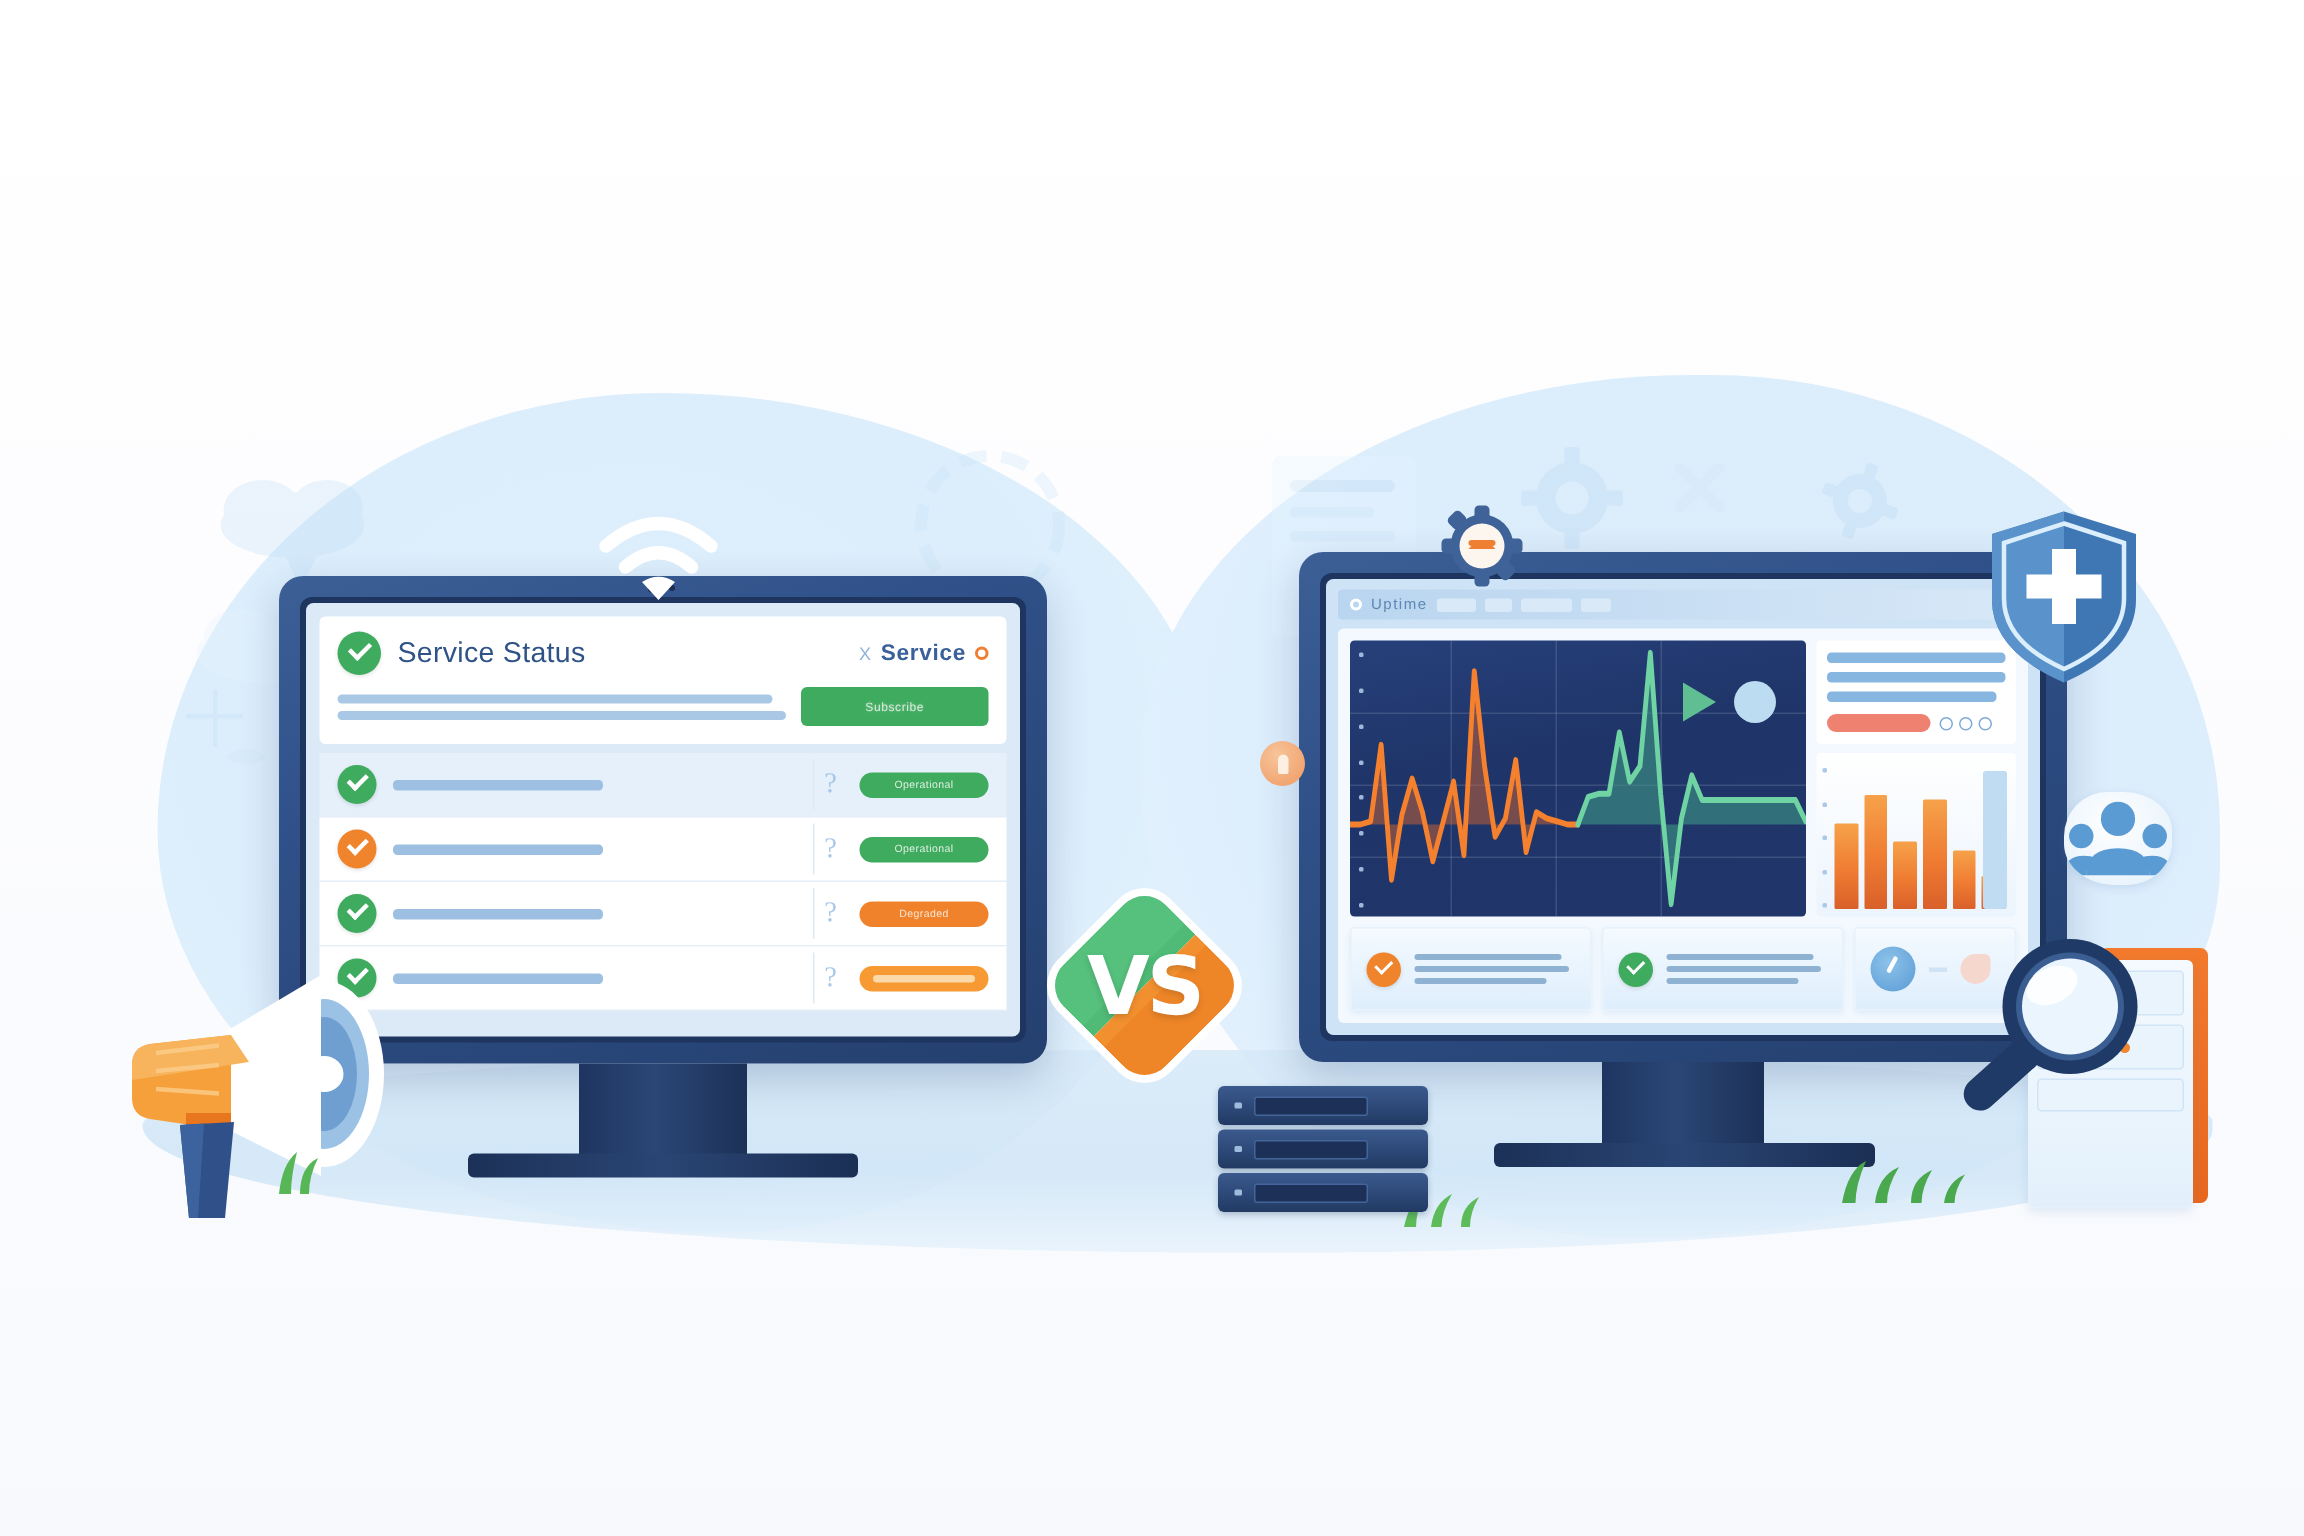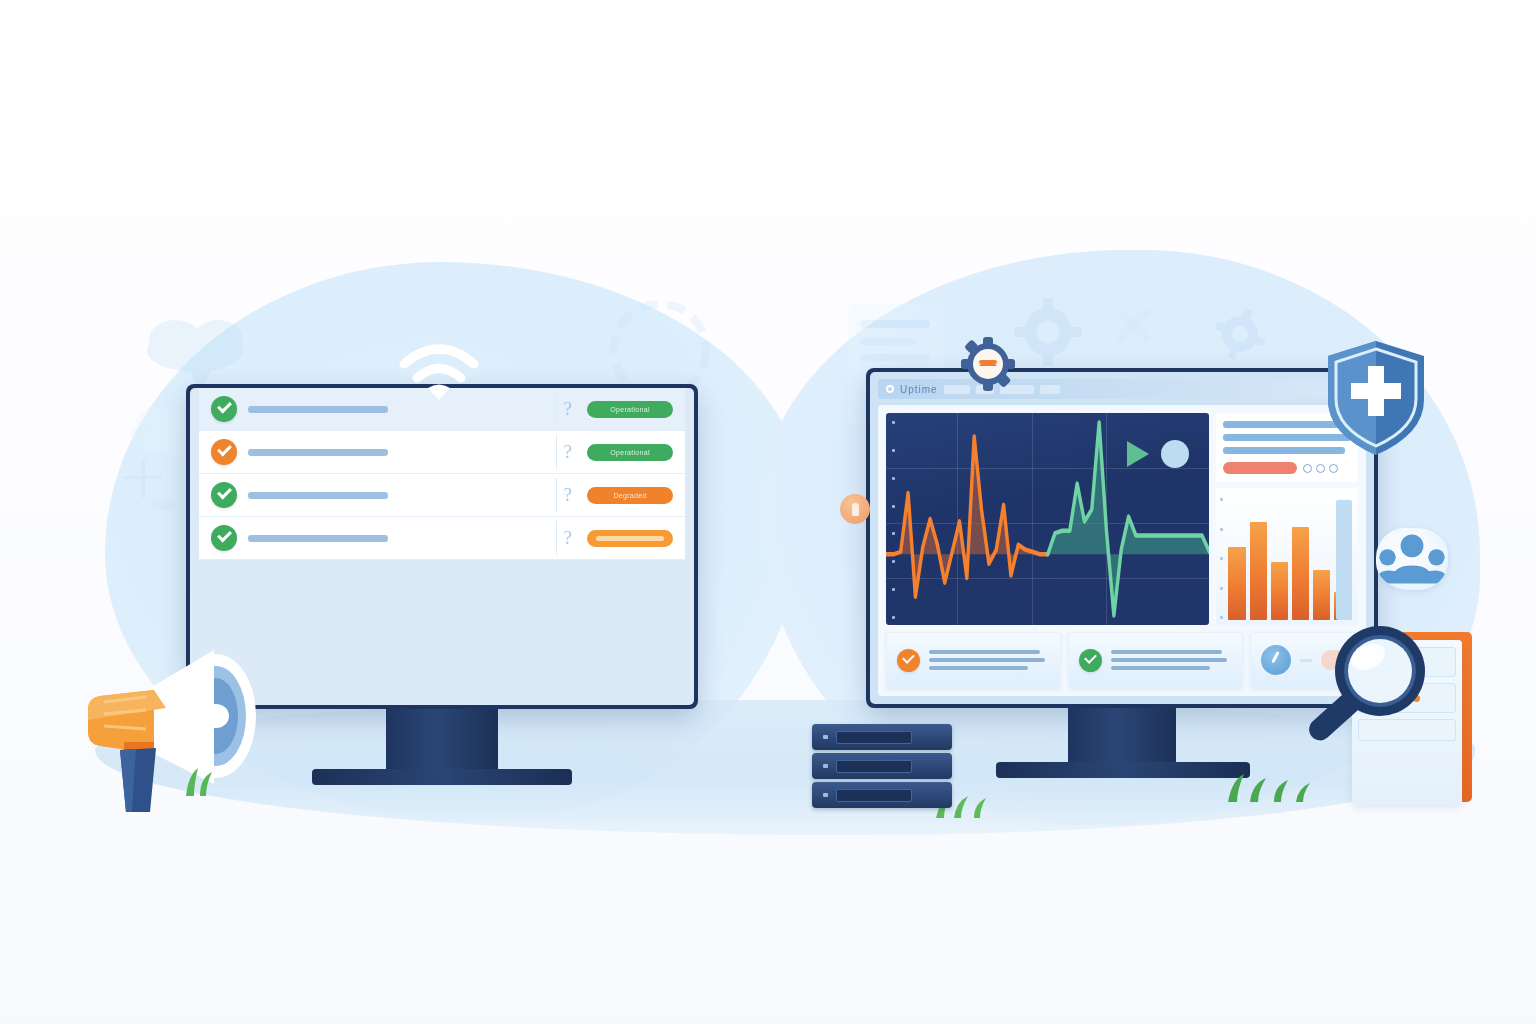--- a/index.html
+++ b/index.html
@@ -58,20 +58,21 @@
   }
 
   
   .motif { position: absolute; z-index: 2; opacity: .55; }
 
   
   .monitor { position: absolute; z-index: 10; }
   .bezel {
     background: linear-gradient(160deg,#3c5f96 0%, #2f5088 35%, #24406f 100%);
     border-radius: 16px;
+    padding: 14px;
     box-shadow: 0 10px 26px rgba(30,60,110,.22);
     position: relative;
   }
   .bezel-inner {
     background: #1e3560;
     border-radius: 8px;
     padding: 4px;
     height: 100%;
   }
   .screen {
@@ -404,20 +405,38 @@
     </g>
   </svg>
 
   <div class="monitor" style="left:186px; top:384px; width:512px; height:325px;">
     <div class="bezel" style="width:512px;height:325px;">
       <div class="cam-dot" style="left:246px;top:6px;"></div>
       <div class="cam-dot" style="left:260px;top:6px;width:4px;height:4px;"></div>
       <div class="bezel-inner">
         <div class="screen">
 
+          <div class="sp-header">
+            <div class="sp-header-top">
+              <div class="chk"></div>
+              <div class="sp-title">Service Status</div>
+              <div class="sp-brand">
+                <span class="x">X</span>
+                <span>Service</span>
+                <span class="dot-o"></span>
+              </div>
+            </div>
+            <div class="sp-header-bot">
+              <div class="barcol">
+                <div class="bar l1"></div>
+                <div class="bar l2"></div>
+              </div>
+              <div class="pill">Subscribe</div>
+            </div>
+          </div>
 
           <div class="sp-row alt">
             <div class="chk"></div>
             <div class="bar"></div>
             <div class="sp-q">?</div>
             <div class="sp-divider"></div>
             <div class="sp-badge">Operational</div>
           </div>
           <div class="sp-row white">
             <div class="chk orange"></div>
@@ -659,15 +678,32 @@
   </svg>
   <svg class="grass" style="left:1222px;top:760px;" width="110" height="42">
     <g fill="#4aa84f">
         <path d="M6 42 q4 -22 16 -28 q-7 16 -7 28z"></path>
         <path d="M28 42 q2 -18 16 -24 q-8 13 -8 24z"></path>
         <path d="M52 42 q0 -16 14 -22 q-7 12 -7 22z"></path>
         <path d="M74 42 q2 -14 14 -19 q-7 10 -7 19z"></path>
       </g>
   </svg>
 
+  <div class="vs-badge">
+    <svg width="158" height="158" viewBox="0 0 158 158">
+      <g transform="rotate(45 79 79)">
+        <rect x="26" y="26" width="106" height="106" rx="24" fill="#ffffff"></rect>
+        <clipPath id="vsclip">
+            <rect x="31" y="31" width="96" height="96" rx="20"></rect>
+          </clipPath>
+        <g clip-path="url(#vsclip)">
+          <rect x="31" y="31" width="48" height="96" fill="#4fbb77"></rect>
+          <rect x="79" y="31" width="48" height="96" fill="#f2902f"></rect>
+          <rect x="31" y="31" width="38" height="96" fill="#5cc584" opacity=".55"></rect>
+          <rect x="89" y="31" width="38" height="96" fill="#e87a22" opacity=".45"></rect>
+        </g>
+      </g>
+    </svg>
+    <div class="vs-text">VS</div>
+  </div>
 
 
 </div>
 
 </body></html>

